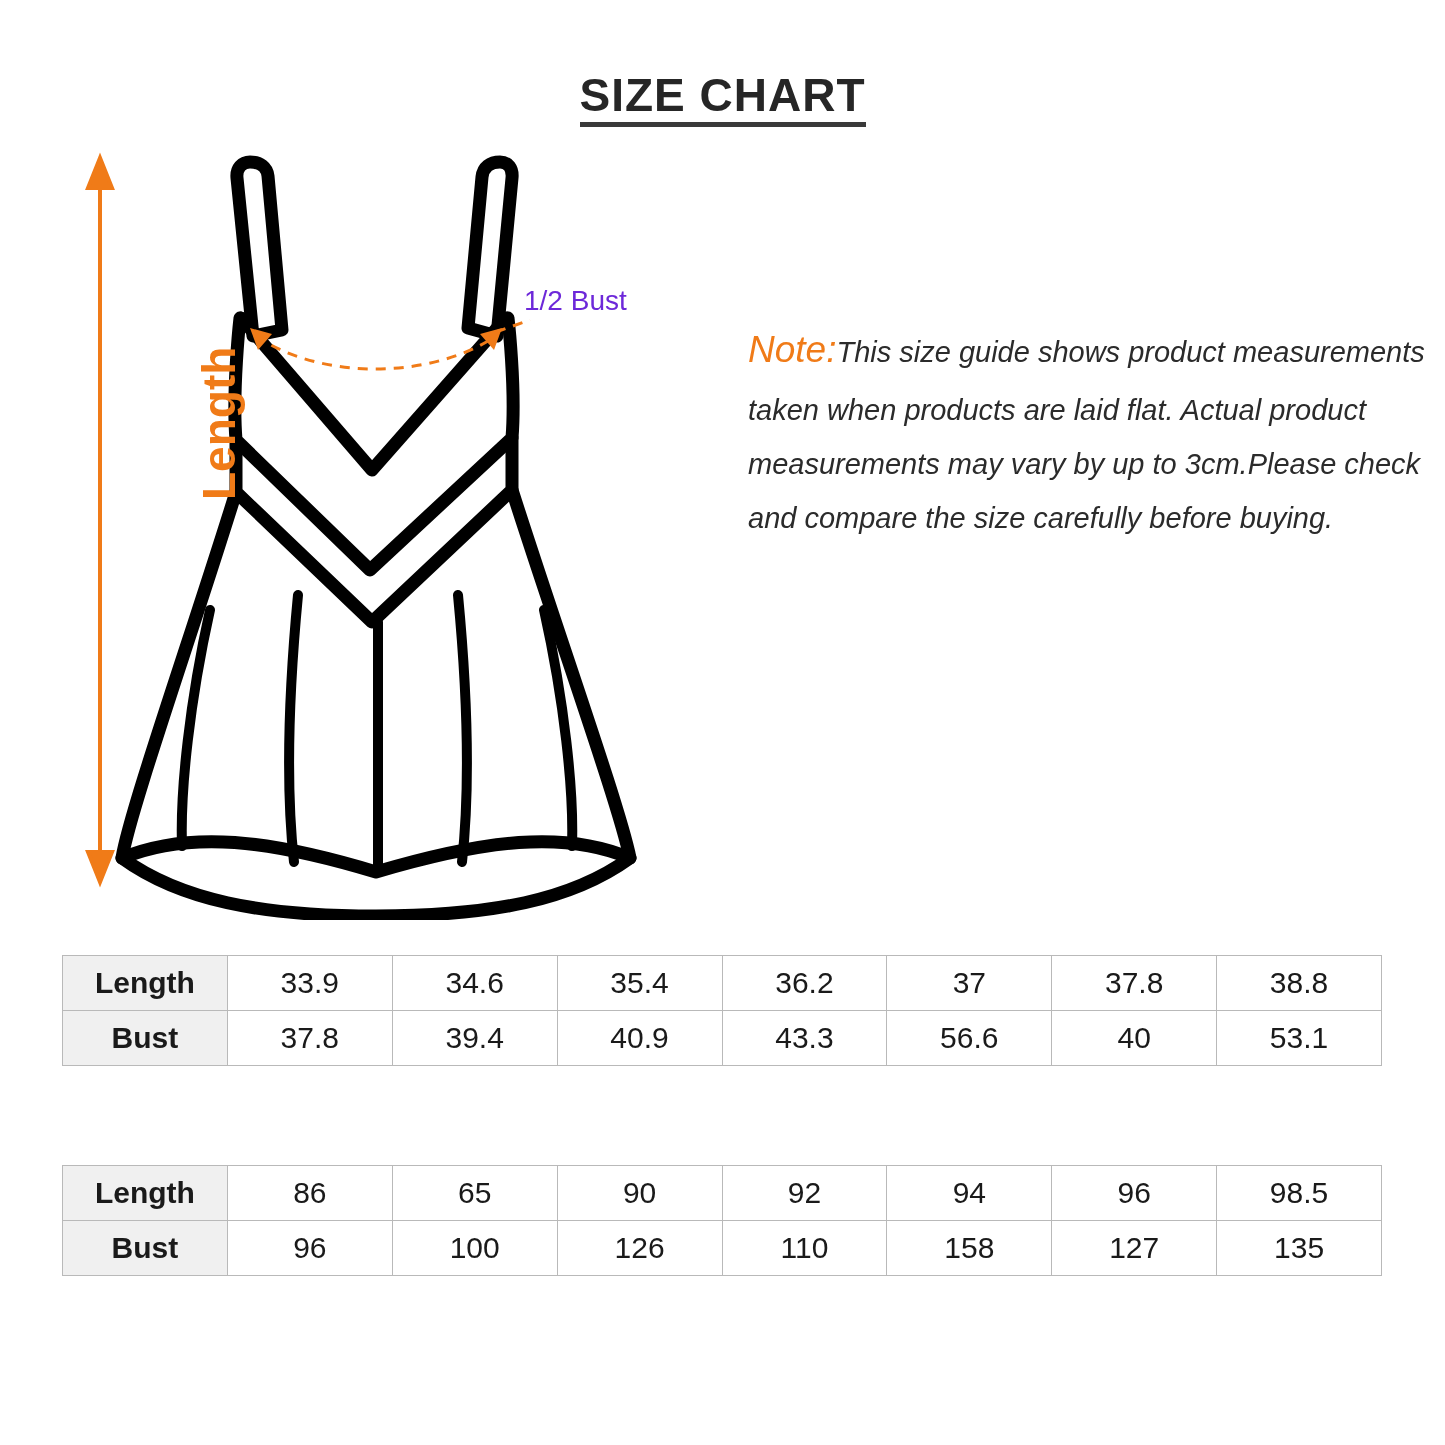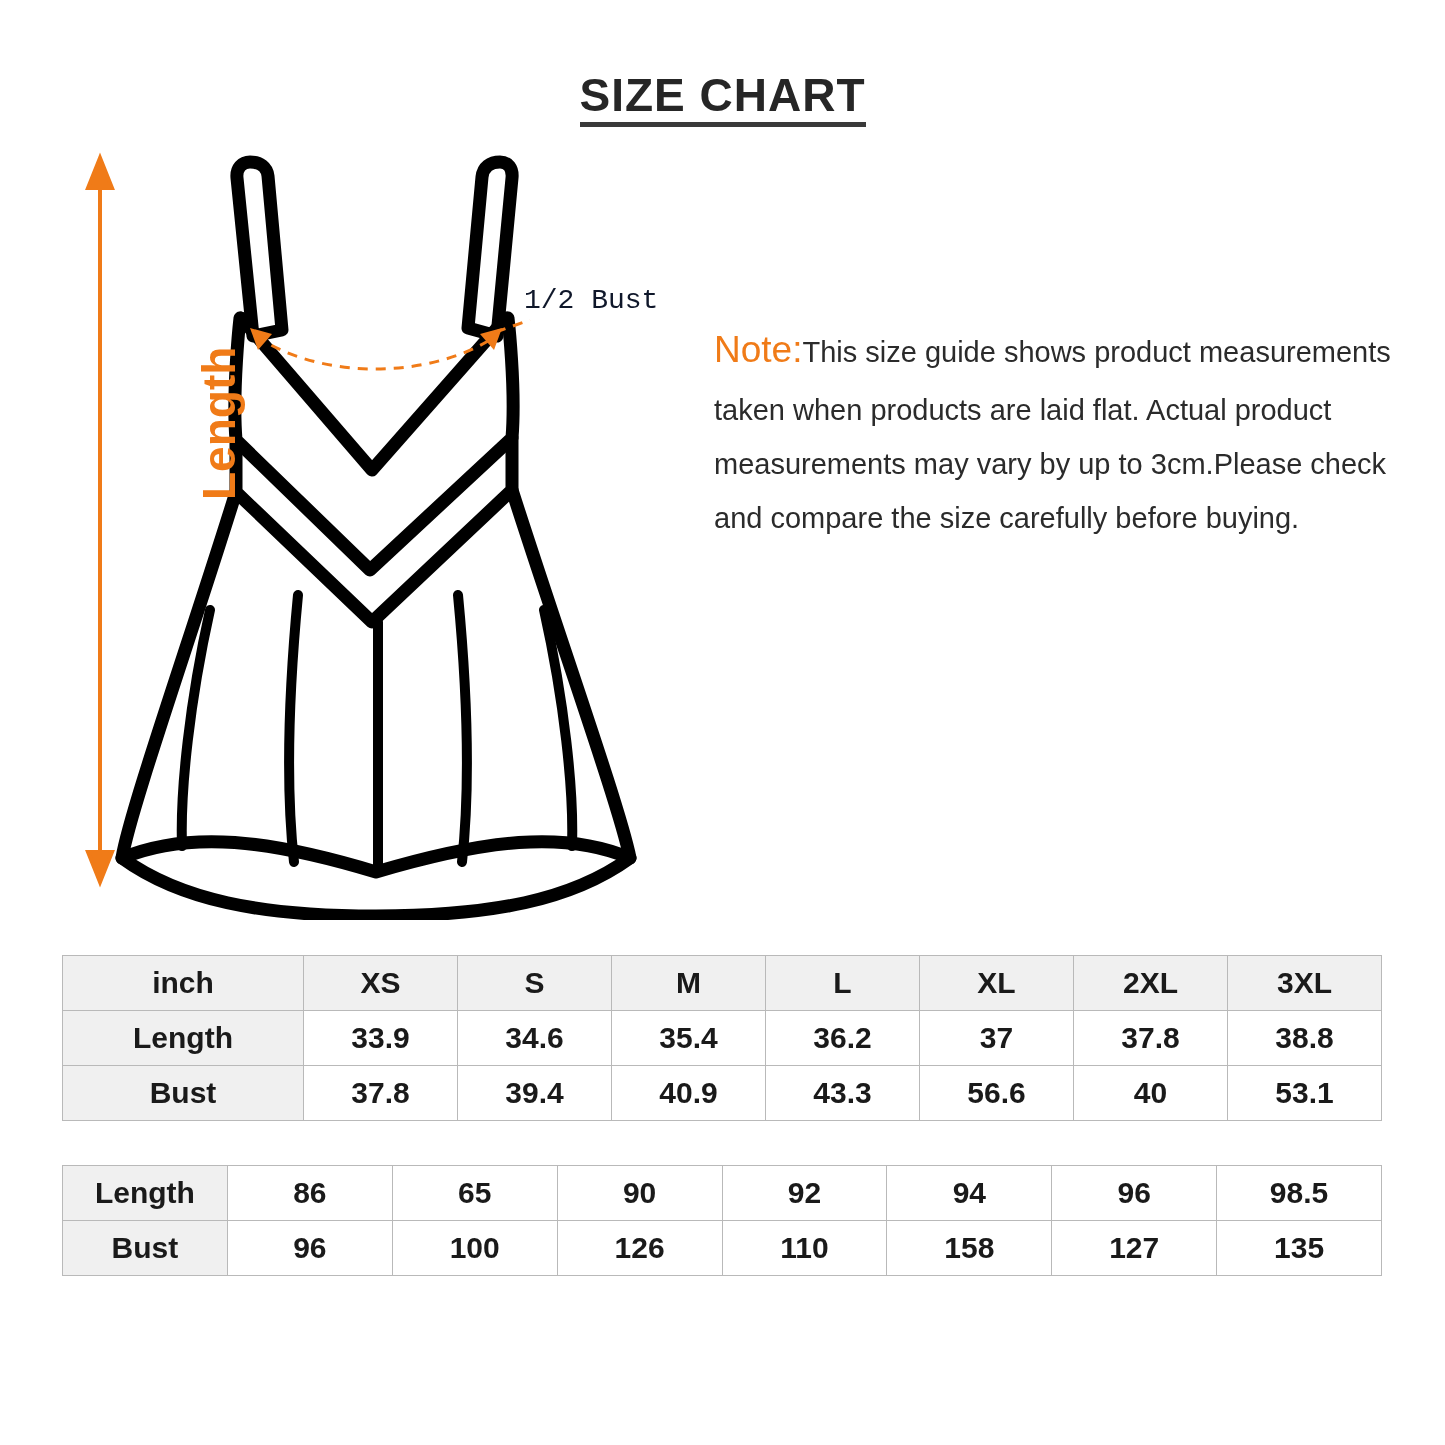--- a/index.html
+++ b/index.html
@@ -53,34 +53,34 @@
     font-weight: bold;
     color: #F07B18;
     letter-spacing: 0px;
     white-space: nowrap;
   }
   .bust-label {
     position: absolute;
     left: 524px;
     top: 285px;
     font-size: 28px;
-    color: #0f172a;
+    color: #6d28d9;
     white-space: nowrap;
-    font-family: Liberation Mono, monospace;
   }
 
   
   .note {
     position: absolute;
-    left: 714px;
+    left: 748px;
     top: 316px;
     width: 678px;
     font-size: 29px;
     line-height: 1.85;
     color: #2b2b2b;
+    font-style: italic;
   }
   .note .note-word {
     color: #F07B18;
     font-size: 37px;
     font-weight: normal;
   }
 
   
   .table-block {
     position: absolute;
@@ -106,21 +106,21 @@
   }
   .table-block td.head-size {
     background: #f0f0f0;
   }
   .table-block td.row-label {
     background: #f0f0f0;
     font-weight: bold;
   }
   .table-block td.val {
     background: #ffffff;
-    font-weight: bold;
+    font-weight: normal;
     text-align: center;
   }
 </style>
 </head>
 <body>
 
 <div class="title-wrap">
   <span class="title">SIZE CHART</span>
 </div>
 
@@ -170,30 +170,20 @@
 </div>
 
 <div class="bust-label">1/2 Bust</div>
 
 <div class="note">
   <span class="note-word">Note:</span><span>This size guide shows product measurements taken when products are laid flat. Actual product measurements may vary by up to 3cm.Please check and compare the size carefully before buying.</span>
 </div>
 
 <table class="table-block" id="table-inch">
   <tbody>
-    <tr>
-      <td class="head-label">inch</td>
-      <td class="head-size">XS</td>
-      <td class="head-size">S</td>
-      <td class="head-size">M</td>
-      <td class="head-size">L</td>
-      <td class="head-size">XL</td>
-      <td class="head-size">2XL</td>
-      <td class="head-size">3XL</td>
-    </tr>
     <tr>
       <td class="row-label">Length</td>
       <td class="val">33.9</td>
       <td class="val">34.6</td>
       <td class="val">35.4</td>
       <td class="val">36.2</td>
       <td class="val">37</td>
       <td class="val">37.8</td>
       <td class="val">38.8</td>
     </tr>

